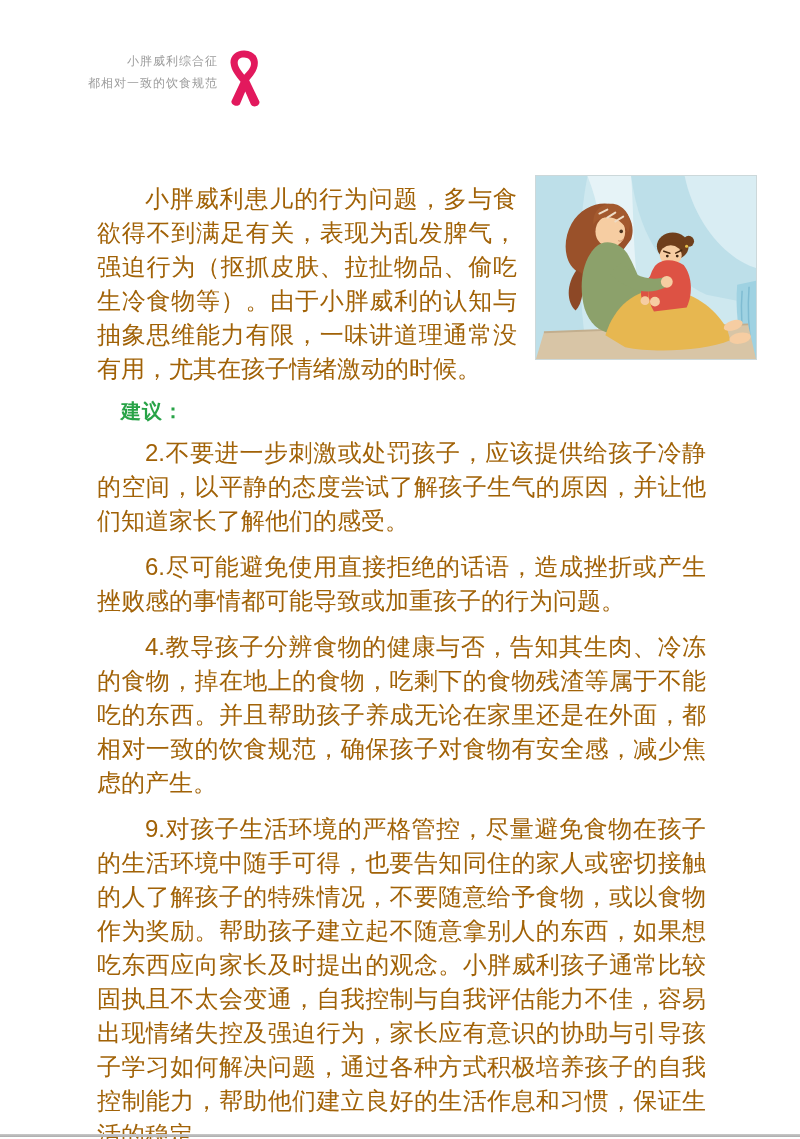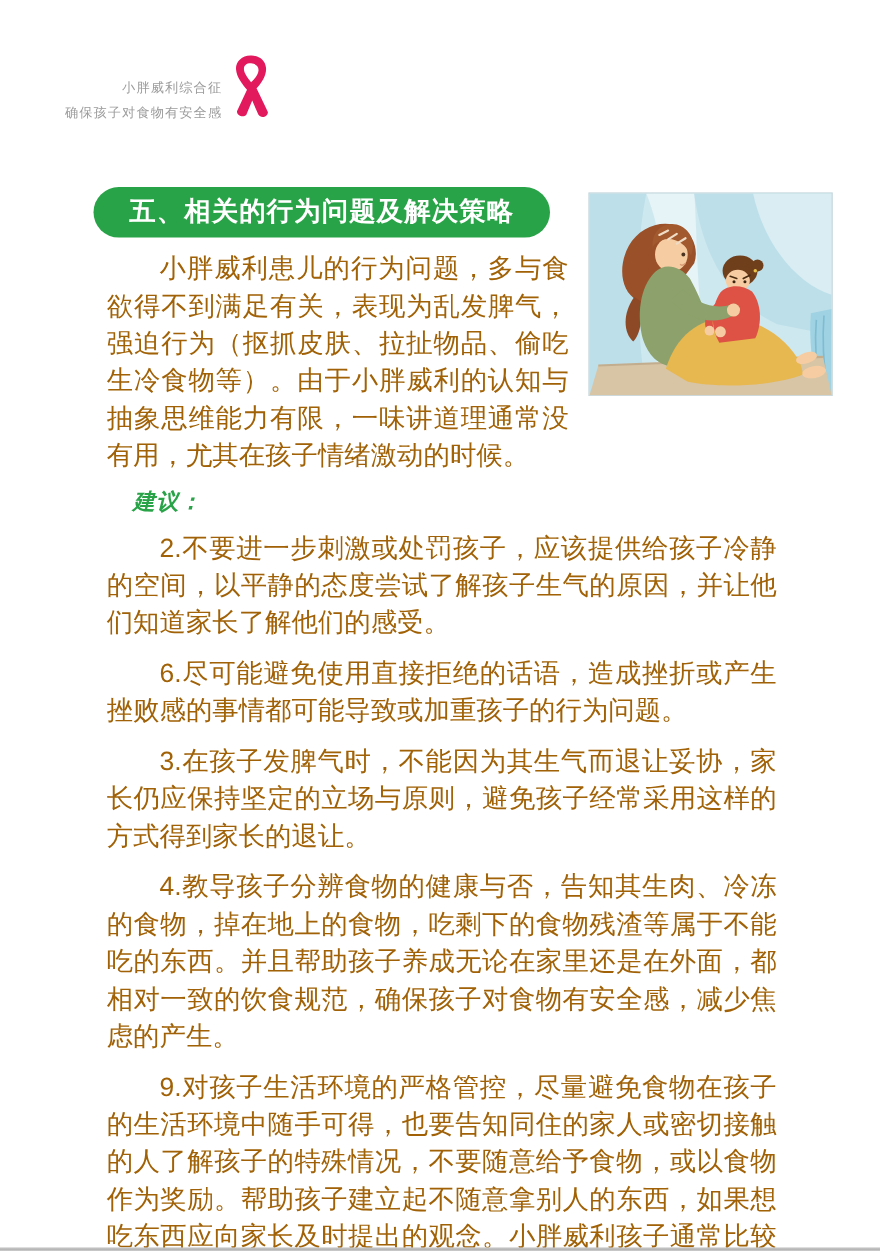--- a/index.html
+++ b/index.html
@@ -2,51 +2,51 @@
 <html><head>
 <meta charset="utf-8">
 <style>
   html,body { margin:0; padding:0; background:#ffffff; }
   .page {
     position:relative; width:800px; height:1139px; margin:0 auto;
     background:#ffffff; overflow:hidden;
     font-family:"Liberation Sans","DejaVu Sans",sans-serif;
   }
   
-  .header { position:absolute; top:50px; left:0; display:flex; align-items:flex-end; }
+  .header { position:absolute; top:50px; left:16px; display:flex; align-items:flex-start; }
   .header-text { width:202px; text-align:right; font-size:12px; line-height:22px; color:#9c9c9c; letter-spacing:1px; }
   .ribbon-wrap { margin-left:5px; margin-top:-2px; transform:rotate(3deg); }
   
   .main { position:absolute; top:170px; left:85px; width:633px; }
   .illus-float {
     float:right; width:222px; height:185px;
     margin:5px -39px 26px 18px;
     border:1px solid #ccd8da; box-sizing:border-box; background:#cee8ef;
   }
   .illus-float svg { display:block; width:100%; height:100%; }
   .title-pill {
     width:415px; height:46px; border-radius:23px; background:#28a347;
     color:#ffffff; font-size:24px; font-weight:bold; line-height:46px;
     text-align:center; letter-spacing:1px; box-sizing:border-box;
   }
   p.body { font-size:24px; line-height:34px; color:#a16207; text-indent:2em; margin:12px; text-align:justify; }
   .intro { margin-top:23px; }
-  .advice-label { color:#28a347; font-weight:bold; font-size:20px; line-height:26px; margin:9px 0 5px 0; padding-left:36px; letter-spacing:1px;font-style:italic; }
+  .advice-label { color:#28a347; font-weight:bold; font-size:20px; line-height:26px; margin:9px 0 5px 0; padding-left:36px; letter-spacing:1px; }
   .sugg { margin-bottom:3px; }
   .bottom-edge { position:absolute; left:0; bottom:2px; width:800px; height:3px; background:linear-gradient(#c9c9c9,#adadad); }
 </style>
 </head>
 <body>
 
 <div class="page">
 
   <div class="header">
     <div class="header-text">
       <div>小胖威利综合征</div>
-      <div>确保孩子对食物有安全感</div>
+      <div>都相对一致的饮食规范</div>
     </div>
     <div class="ribbon-wrap">
       <svg width="40" height="60" viewBox="0 0 42 62" aria-hidden="true">
         <path fill="#e2195d" fill-rule="evenodd" d="M21 2 C12 2 6 9 7 16 C8 24 14 30 18.5 35 L10 56 C10 60 16 62 19 59 L24 45 L30.5 58 C33 62 40 60 39.5 55 L27.5 33 C32.5 27 36.5 20 35.5 13 C34.5 6 29 2 21 2 Z M21 9.5 C25.5 9.5 28.5 12 28.5 16 C28.5 20 25 24.5 22 27.5 C18.5 23.5 14.5 19 14.5 15 C14.5 11.5 17 9.5 21 9.5 Z"></path>
       </svg>
     </div>
   </div>
 
   <div class="main">
 
@@ -93,29 +93,25 @@
         <path d="M120 91 C111 104 111 124 119 137 L152 133 C159 118 157 100 149 90 C139 83 126 84 120 91 Z" fill="#dd5244"></path>
         <path d="M121 101 C112 108 108 116 110 123" stroke="#dd5244" stroke-width="7" stroke-linecap="round" fill="none"></path>
         <circle cx="110" cy="126" r="4.5" fill="#f6cda2"></circle>
 
         <path d="M74 98 C92 116 112 121 130 113 L133 101 C116 108 98 101 86 88 Z" fill="#8ca16b"></path>
         <circle cx="132" cy="107" r="6" fill="#f6cda2"></circle>
         <circle cx="120" cy="127" r="5" fill="#f6cda2"></circle>
       </svg>
     </div>
 
-    <div class="title-pill">
-      <span>五、相关的行为问题及解决策略</span>
-    </div>
 
     <p class="body intro">小胖威利患儿的行为问题，多与食欲得不到满足有关，表现为乱发脾气，强迫行为（抠抓皮肤、拉扯物品、偷吃生冷食物等）。由于小胖威利的认知与抽象思维能力有限，一味讲道理通常没有用，尤其在孩子情绪激动的时候。</p>
 
     <p class="advice-label">建议：</p>
 
     <p class="body sugg">2.不要进一步刺激或处罚孩子，应该提供给孩子冷静的空间，以平静的态度尝试了解孩子生气的原因，并让他们知道家长了解他们的感受。</p>
     <p class="body sugg">6.尽可能避免使用直接拒绝的话语，造成挫折或产生挫败感的事情都可能导致或加重孩子的行为问题。</p>
-    <p class="body sugg">3.在孩子发脾气时，不能因为其生气而退让妥协，家长仍应保持坚定的立场与原则，避免孩子经常采用这样的方式得到家长的退让。</p>
     <p class="body sugg">4.教导孩子分辨食物的健康与否，告知其生肉、冷冻的食物，掉在地上的食物，吃剩下的食物残渣等属于不能吃的东西。并且帮助孩子养成无论在家里还是在外面，都相对一致的饮食规范，确保孩子对食物有安全感，减少焦虑的产生。</p>
     <p class="body sugg">9.对孩子生活环境的严格管控，尽量避免食物在孩子的生活环境中随手可得，也要告知同住的家人或密切接触的人了解孩子的特殊情况，不要随意给予食物，或以食物作为奖励。帮助孩子建立起不随意拿别人的东西，如果想吃东西应向家长及时提出的观念。小胖威利孩子通常比较固执且不太会变通，自我控制与自我评估能力不佳，容易出现情绪失控及强迫行为，家长应有意识的协助与引导孩子学习如何解决问题，通过各种方式积极培养孩子的自我控制能力，帮助他们建立良好的生活作息和习惯，保证生活的稳定。</p>
   </div>
 
   <div class="bottom-edge"></div>
 </div>
 
 </body></html>

